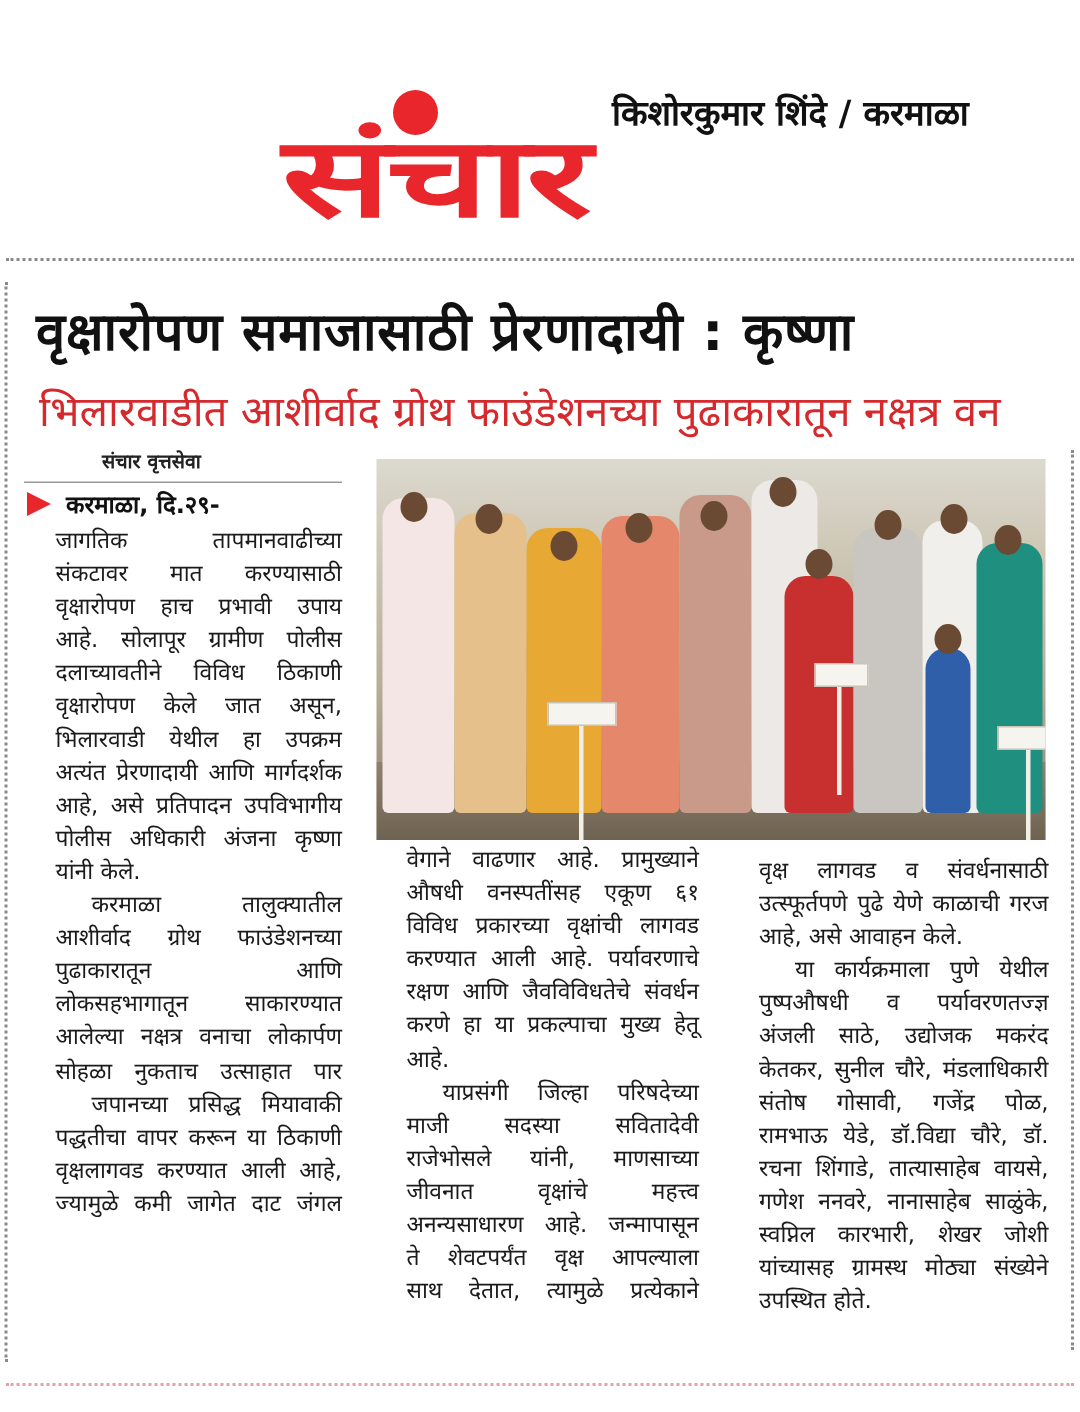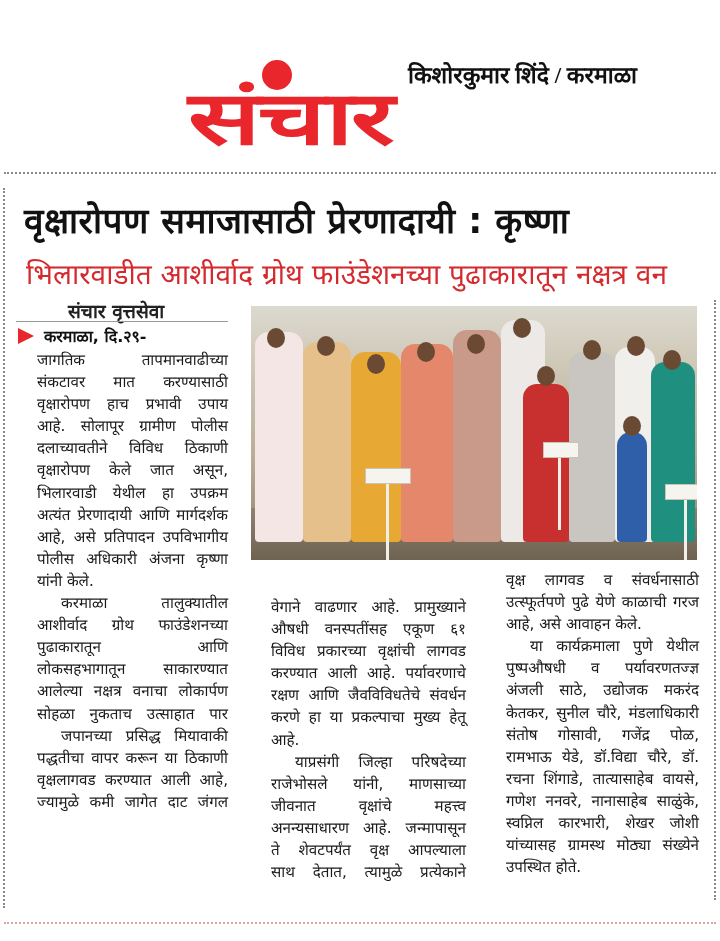--- a/index.html
+++ b/index.html
@@ -1,19 +1,19 @@
 <!DOCTYPE html>
 <html><head>
 <meta charset="utf-8">
 <style>
   html, body { margin: 0; padding: 0; background: #ffffff; }
   body { width: 720px; height: 941px; position: relative; overflow: hidden;
          font-family: "DejaVu Sans", sans-serif; color: #1a1a1a; }
 
-  .masthead { position: absolute; left: 0; top: 0; width: 720px; height: 170px; font-family: Liberation Serif, serif; }
+  .masthead { position: absolute; left: 0; top: 0; width: 720px; height: 170px; }
   .byline { position: absolute; left: 408px; top: 58px; font-size: 23px; font-weight: bold;
             color: #111; letter-spacing: 0px; white-space: nowrap; }
   .logo { position: absolute; left: 188px; top: 82px; font-size: 74px; font-weight: bold;
           color: #e8262b; line-height: 1; letter-spacing: -2px; white-space: nowrap;
           transform: scaleX(1.45); transform-origin: left top; }
   .logo-dot { position: absolute; left: 262px; top: 60px; width: 30px; height: 30px;
               border-radius: 50%; background: #e8262b; }
 
   .top-rule { position: absolute; left: 4px; top: 172px; width: 712px; height: 0;
               border-top: 2px dotted #8a8a8a; }
@@ -22,32 +22,32 @@
   .right-rule { position: absolute; left: 714px; top: 300px; width: 0; height: 600px;
                 border-left: 2px dotted #8a8a8a; }
   .bottom-rule { position: absolute; left: 4px; top: 922px; width: 712px; height: 0;
                  border-top: 2px dotted #e3a3a3; }
 
   .headline { position: absolute; left: 24px; top: 196px; width: 680px; font-size: 35px;
               font-weight: bold; color: #111; white-space: nowrap; letter-spacing: 0.5px; }
   .subhead { position: absolute; left: 26px; top: 254px; width: 680px; font-size: 28px;
              color: #d42a2e; white-space: nowrap; }
 
-  .service { position: absolute; left: 68px; top: 298px; font-size: 19px; font-weight: bold;
+  .service { position: absolute; left: 68px; top: 298px; font-size: 13px; font-weight: bold;
              color: #222; white-space: nowrap; }
   .service-rule { position: absolute; left: 16px; top: 321px; width: 212px; border-top: 1px solid #999; }
 
   .dateline { position: absolute; left: 18px; top: 325px; font-size: 16px; font-weight: bold;
               color: #111; white-space: nowrap; display: flex; align-items: center; gap: 10px; }
   .tri { width: 0; height: 0; border-top: 8px solid transparent; border-bottom: 8px solid transparent;
          border-left: 16px solid #e8262b; display: inline-block; }
 
   .col { position: absolute; font-size: 15.2px; line-height: 22.1px; color: #1a1a1a; }
   .col-a { left: 16px; top: 349px; width: 212px; }
-  .col-b { left: 250px; top: 596px; width: 216px; }
+  .col-b { left: 250px; top: 562px; width: 216px; }
   .col-c { left: 485px; top: 569px; width: 214px; }
   .line { display: block; text-align: justify; text-align-last: justify; white-space: nowrap; margin-left: 21px; }
   .line.last { text-align-last: left; }
   .line.ind { padding-left: 24px; }
 
   .photo { position: absolute; left: 251px; top: 306px; width: 446px; height: 254px;
            background: linear-gradient(180deg, #dcd9cf 0%, #cfc9b8 22%, #b8ad97 60%, #8c7d68 100%);
            overflow: hidden; }
   .photo .ground { position: absolute; left: 0; bottom: 0; width: 100%; height: 52px;
                    background: linear-gradient(180deg, #8f8170, #6e6251); }
@@ -141,20 +141,21 @@
 
 <div class="col col-b">
   <span class="line">वेगाने वाढणार आहे. प्रामुख्याने</span>
   <span class="line">औषधी वनस्पतींसह एकूण ६१</span>
   <span class="line">विविध प्रकारच्या वृक्षांची लागवड</span>
   <span class="line">करण्यात आली आहे. पर्यावरणाचे</span>
   <span class="line">रक्षण आणि जैवविविधतेचे संवर्धन</span>
   <span class="line">करणे हा या प्रकल्पाचा मुख्य हेतू</span>
   <span class="line last">आहे.</span>
   <span class="line ind">याप्रसंगी जिल्हा परिषदेच्या</span>
+  <span class="line">माजी सदस्या सवितादेवी</span>
   <span class="line">राजेभोसले यांनी, माणसाच्या</span>
   <span class="line">जीवनात वृक्षांचे महत्त्व</span>
   <span class="line">अनन्यसाधारण आहे. जन्मापासून</span>
   <span class="line">ते शेवटपर्यंत वृक्ष आपल्याला</span>
   <span class="line">साथ देतात, त्यामुळे प्रत्येकाने</span>
 </div>
 
 <div class="col col-c">
   <span class="line">वृक्ष लागवड व संवर्धनासाठी</span>
   <span class="line">उत्स्फूर्तपणे पुढे येणे काळाची गरज</span>

